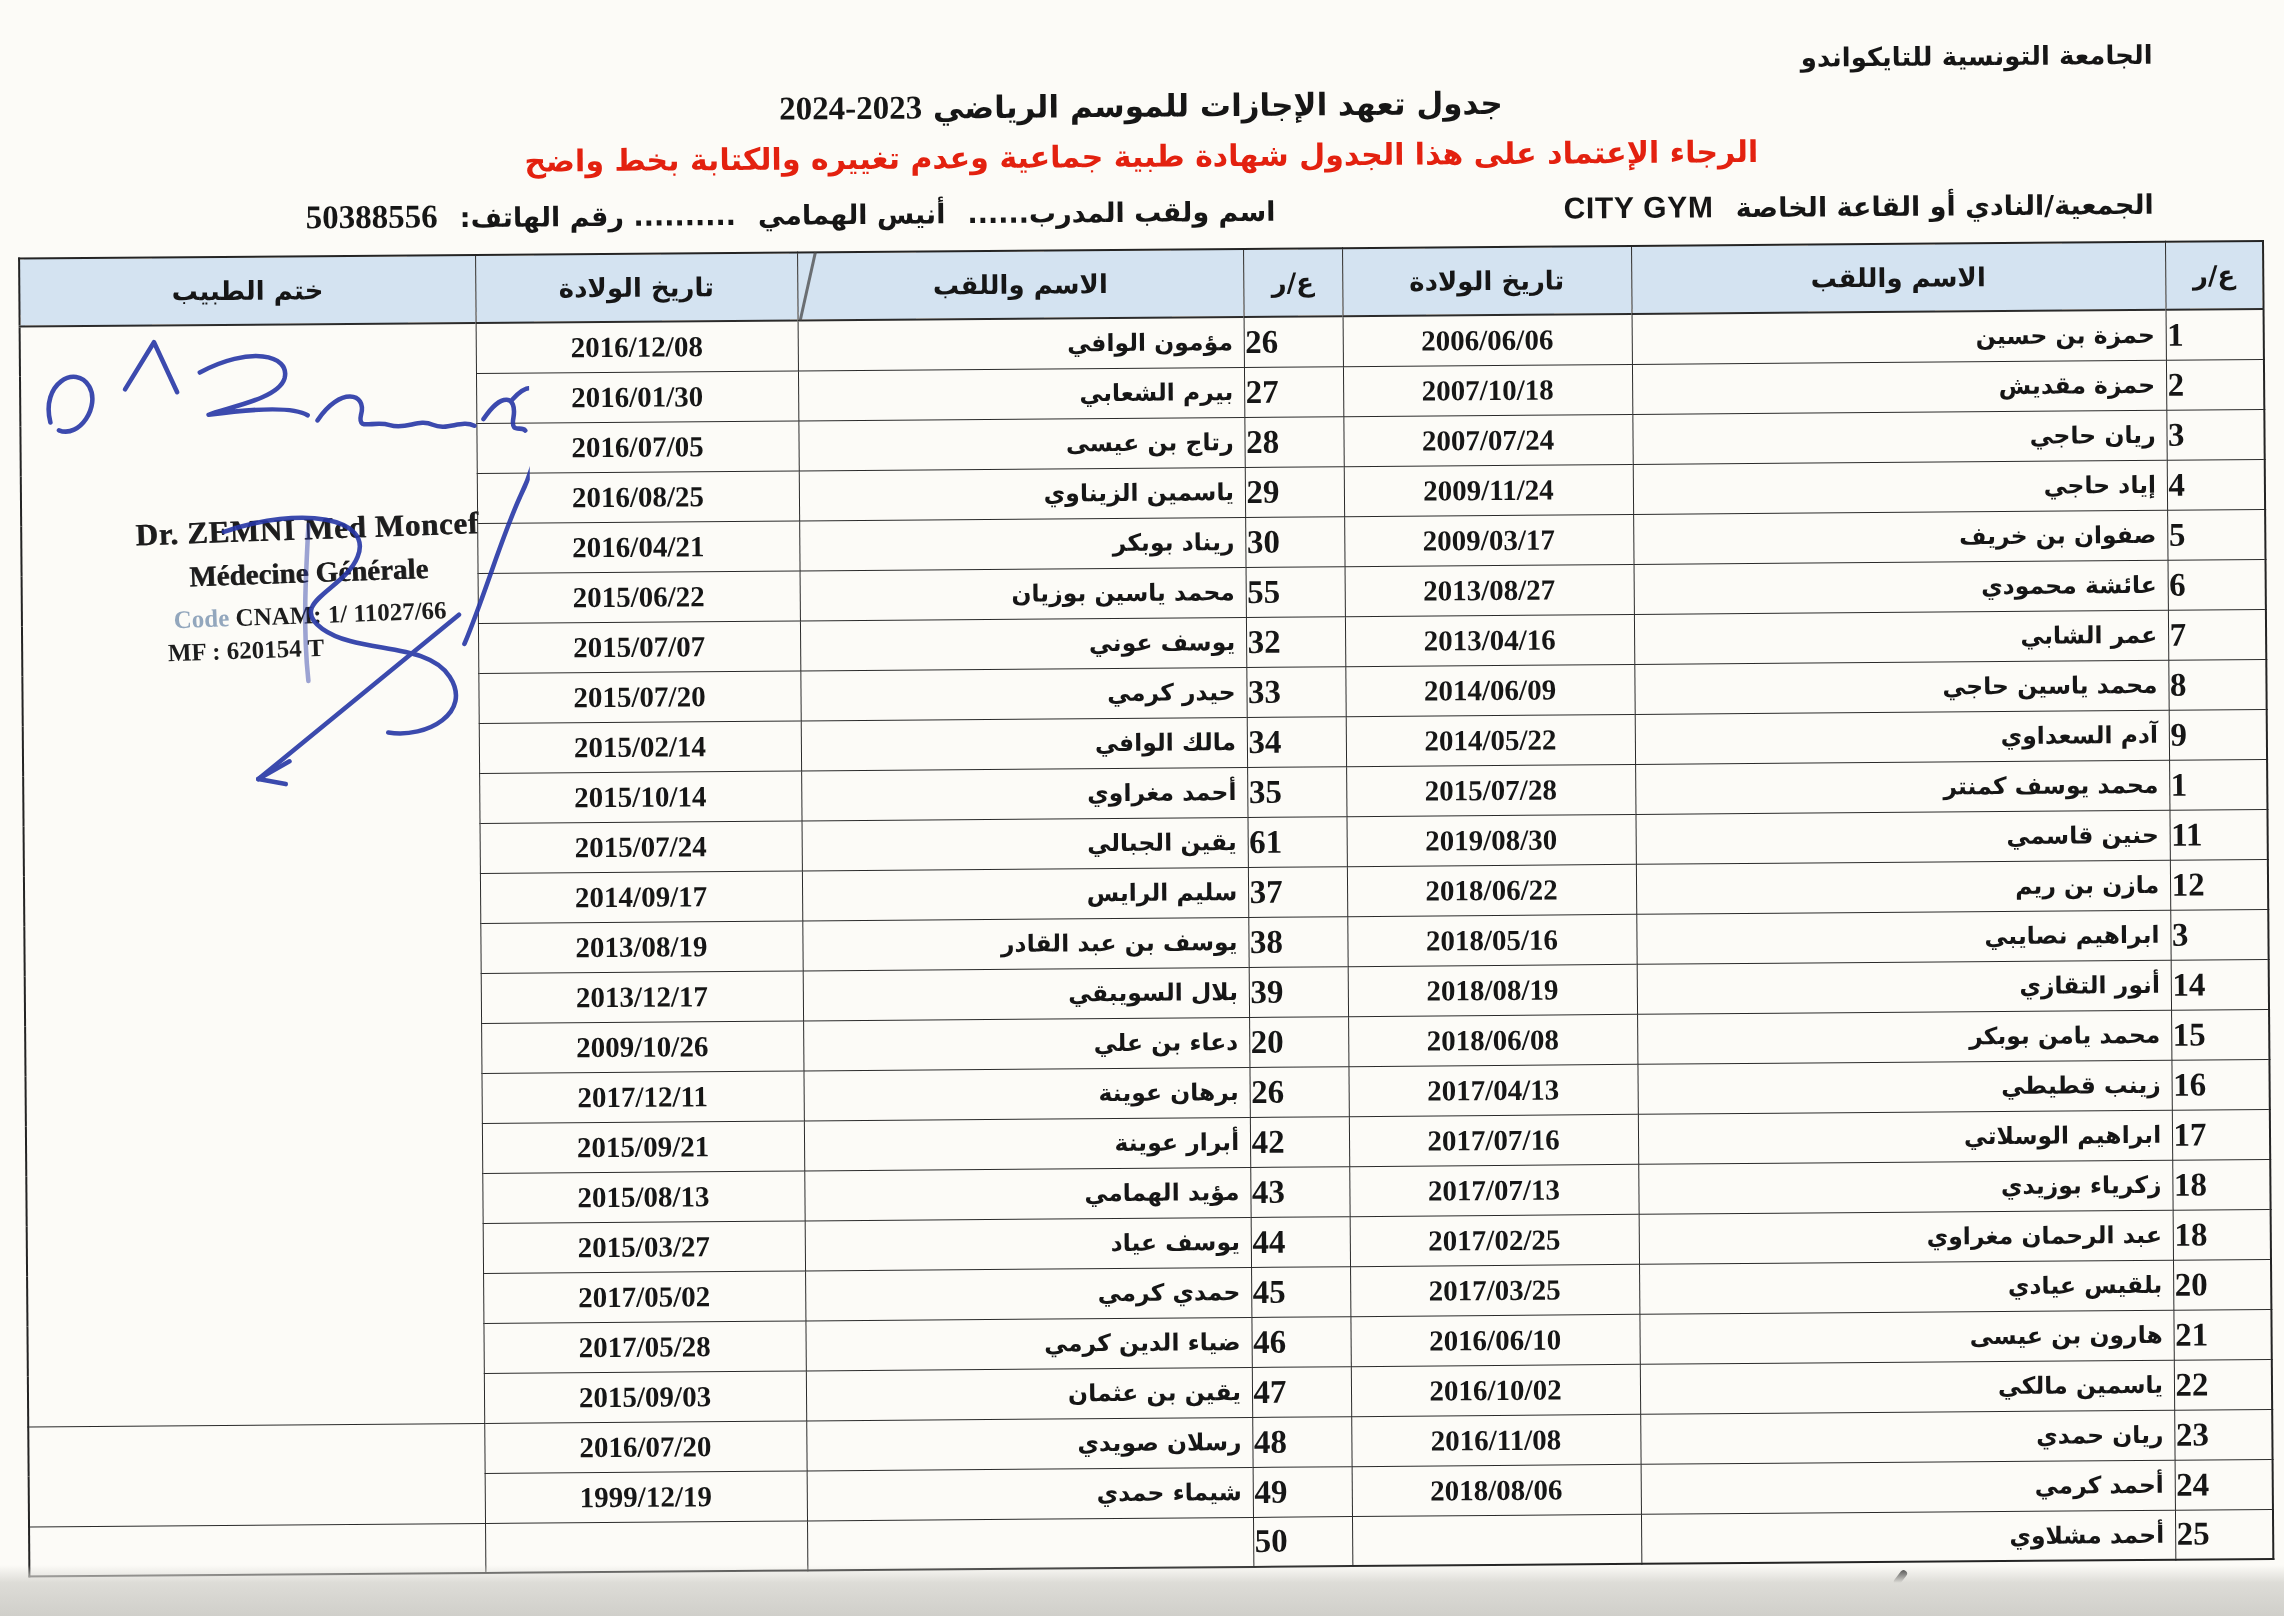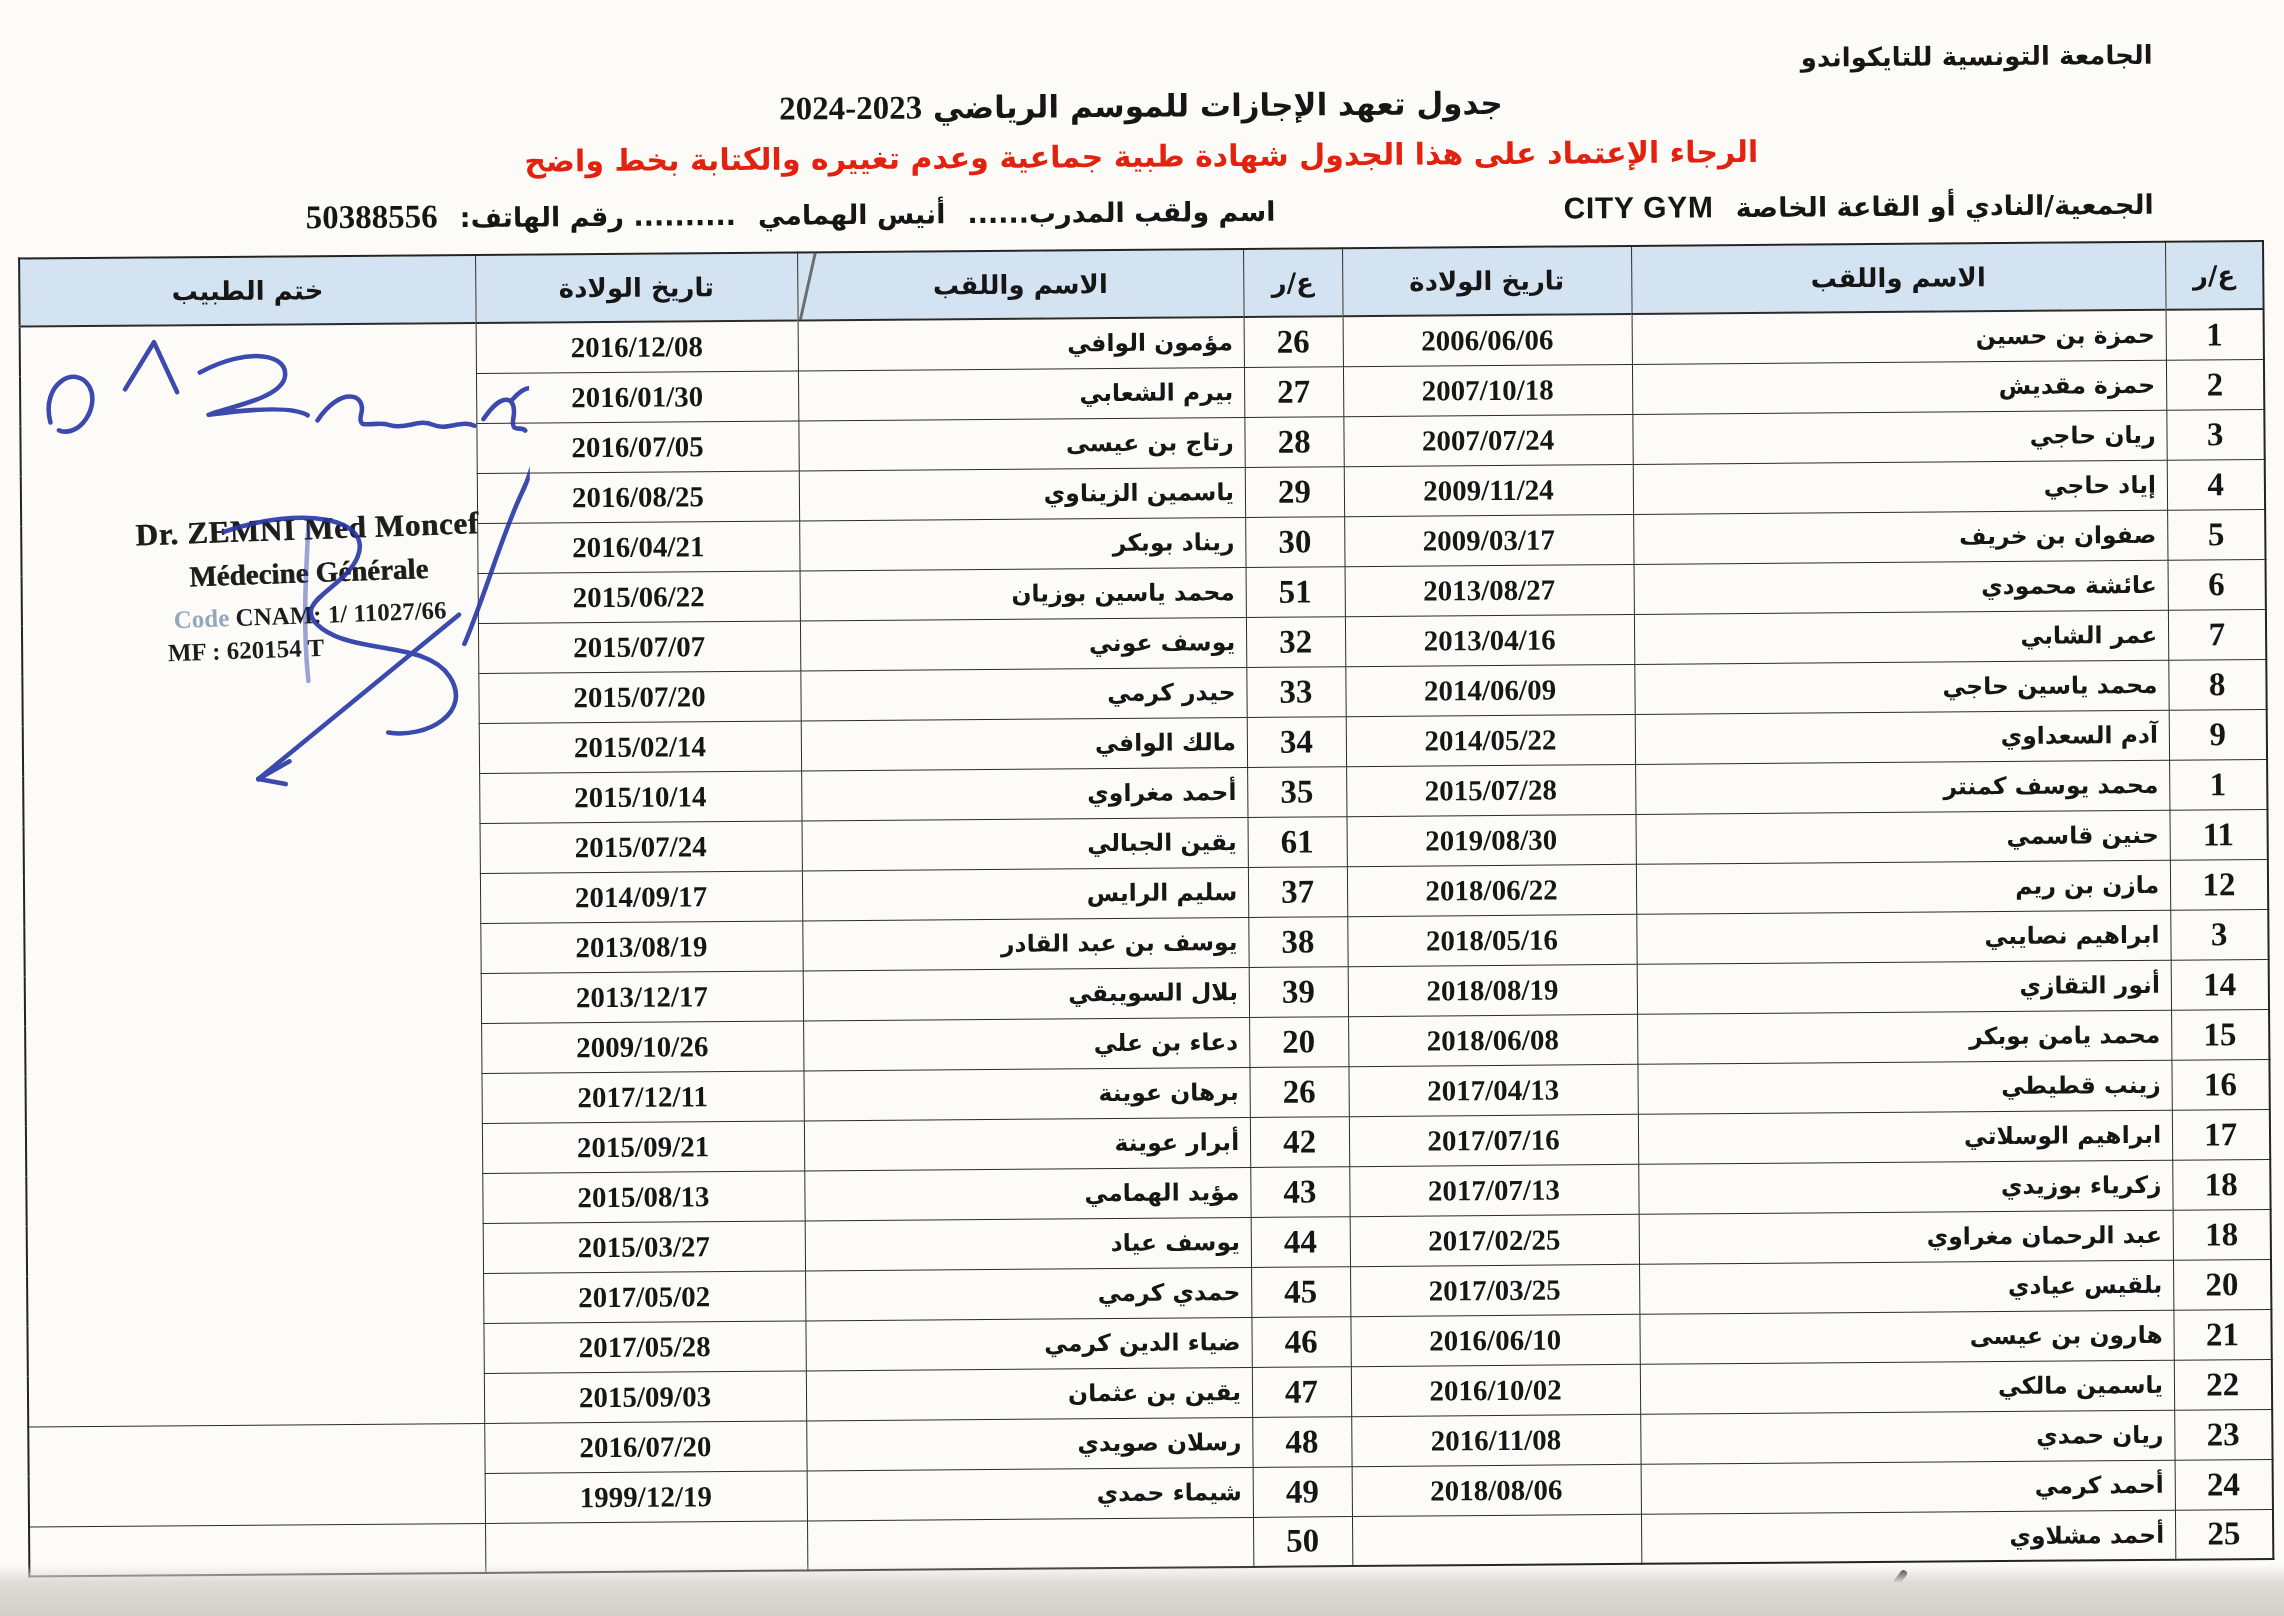--- a/index.html
+++ b/index.html
@@ -23,21 +23,21 @@
   .phone{direction:ltr;unicode-bidi:embed;font-family:"Liberation Serif",serif;font-size:33px;}
   table.roster{
     position:absolute;left:18px;top:240px;width:2244px;
     border-collapse:collapse;table-layout:fixed;direction:rtl;
     border:2.6px solid #242424;
   }
   table.roster th,table.roster td{border:1.3px solid #2b2b2b;overflow:hidden;}
   table.roster thead tr{height:68px;}
   table.roster tbody tr{height:50px;}
   th{background:#d4e3f1;font-size:26px;font-weight:bold;text-align:center;border-bottom-width:2.6px !important;}
-  td.c-num{font-family:"Liberation Serif",serif;font-size:33px;font-weight:bold;text-align:center;border-radius:19px;}
+  td.c-num{font-family:"Liberation Serif",serif;font-size:33px;font-weight:bold;text-align:left;border-radius:19px;}
   td.c-name{font-size:23.5px;font-weight:bold;text-align:right;padding:0 10.4px;white-space:nowrap;}
   td.c-dob{font-family:"Liberation Serif",serif;font-size:29px;font-weight:bold;text-align:center;direction:ltr;}
   td.c-stamp{background:transparent;}
   
   .stamp-wrap{position:absolute;left:26px;top:301px;width:502px;height:508px;pointer-events:none;}
   .stamp-text{position:absolute;left:85px;top:195px;width:391px;transform:rotate(-1.6deg);text-align:center;
     font-family:"Liberation Serif",serif;color:#1d1d1d;z-index:1;}
   .st1{font-size:31px;font-weight:bold;letter-spacing:0.7px;text-shadow:0.7px 0 0 #444;}
   .st2{font-size:29px;font-weight:bold;margin-top:9px;text-shadow:0.7px 0 0 #444;}
   .st3{font-size:25px;font-weight:bold;margin-top:11.7px;}
@@ -138,21 +138,21 @@
             <td class="c-name">صفوان بن خريف</td>
             <td class="c-dob" dir="ltr">2009/03/17</td>
             <td class="c-num">30</td>
             <td class="c-name">ريناد بوبكر</td>
             <td class="c-dob" dir="ltr">2016/04/21</td>
           </tr>
           <tr>
             <td class="c-num">6</td>
             <td class="c-name">عائشة محمودي</td>
             <td class="c-dob" dir="ltr">2013/08/27</td>
-            <td class="c-num">51</td>
+            <td class="c-num">55</td>
             <td class="c-name">محمد ياسين بوزيان</td>
             <td class="c-dob" dir="ltr">2015/06/22</td>
           </tr>
           <tr>
             <td class="c-num">7</td>
             <td class="c-name">عمر الشابي</td>
             <td class="c-dob" dir="ltr">2013/04/16</td>
             <td class="c-num">32</td>
             <td class="c-name">يوسف عوني</td>
             <td class="c-dob" dir="ltr">2015/07/07</td>

